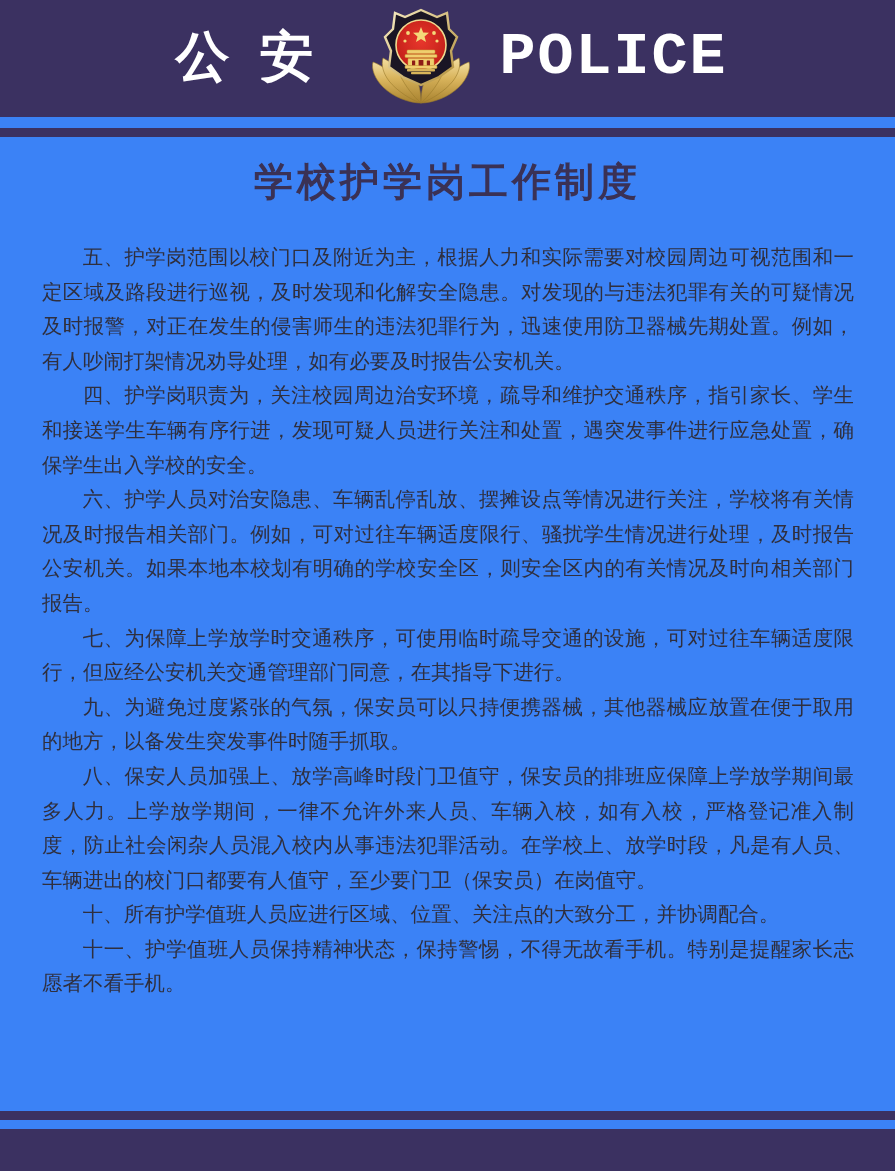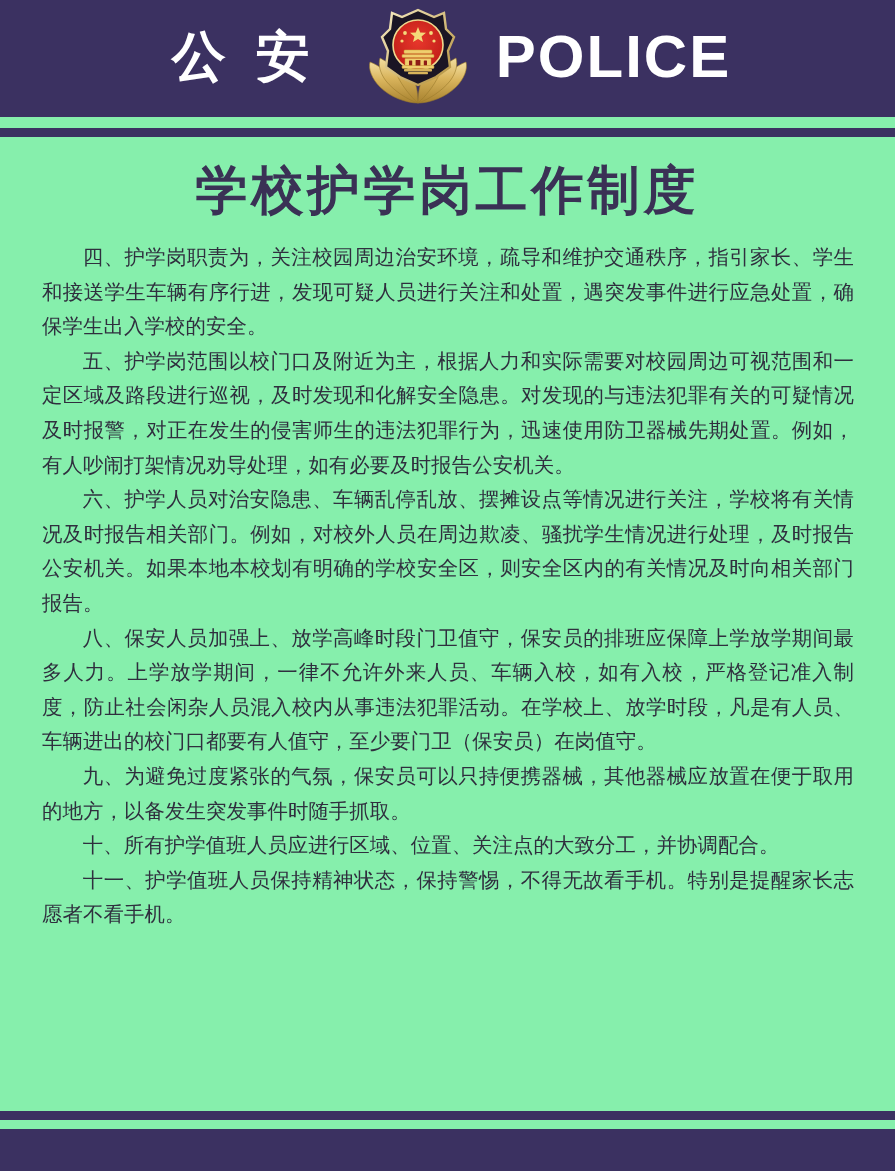--- a/index.html
+++ b/index.html
@@ -7,21 +7,21 @@
     padding: 0;
     background: #ffffff;
   }
   body {
     font-family: "DejaVu Sans", "Liberation Sans", sans-serif;
   }
   .poster {
     position: relative;
     width: 895px;
     height: 1171px;
-    background: #86efac;
+    background: #3b82f6;
     overflow: hidden;
     box-sizing: border-box;
   }
 
   
   .header-band {
     position: absolute;
     left: 0;
     top: 0;
     width: 895px;
@@ -43,21 +43,21 @@
     font-family: "DejaVu Sans", "Liberation Sans", sans-serif;
     font-size: 54px;
     font-weight: bold;
     letter-spacing: 30px;
     padding-left: 8px;
     line-height: 1;
     white-space: nowrap;
   }
   .police-word {
     color: #ffffff;
-    font-family: Liberation Sans, sans-serif;
+    font-family: Liberation Mono, monospace;
     font-size: 60px;
     font-weight: bold;
     letter-spacing: 2px;
     line-height: 1;
     white-space: nowrap;
   }
 
   
   .emblem {
     position: relative;
@@ -95,21 +95,21 @@
 
   
   .doc-title {
     position: absolute;
     left: 0;
     top: 158px;
     width: 895px;
     text-align: center;
     color: #3a3155;
     font-family: "DejaVu Sans", "Liberation Sans", sans-serif;
-    font-size: 52px;
+    font-size: 39px;
     font-weight: bold;
     letter-spacing: 4px;
     line-height: 1.25;
   }
 
   
   .body-text {
     position: absolute;
     left: 42px;
     top: 240px;
@@ -200,25 +200,26 @@
 
       <div class="police-word">POLICE</div>
     </div>
   </div>
 
   <div class="rule-top"></div>
 
   <div class="doc-title">学校护学岗工作制度</div>
 
   <div class="body-text">
+    <p>五、护学岗范围以校门口及附近为主，根据人力和实际需要对校园周边可视范围和一定区域及路段进行巡视，及时发现和化解安全隐患。对发现的与违法犯罪有关的可疑情况及时报警，对正在发生的侵害师生的违法犯罪行为，迅速使用防卫器械先期处置。例如，有人吵闹打架情况劝导处理，如有必要及时报告公安机关。</p>
     <p>四、护学岗职责为，关注校园周边治安环境，疏导和维护交通秩序，指引家长、学生和接送学生车辆有序行进，发现可疑人员进行关注和处置，遇突发事件进行应急处置，确保学生出入学校的安全。</p>
-    <p>五、护学岗范围以校门口及附近为主，根据人力和实际需要对校园周边可视范围和一定区域及路段进行巡视，及时发现和化解安全隐患。对发现的与违法犯罪有关的可疑情况及时报警，对正在发生的侵害师生的违法犯罪行为，迅速使用防卫器械先期处置。例如，有人吵闹打架情况劝导处理，如有必要及时报告公安机关。</p>
-    <p>六、护学人员对治安隐患、车辆乱停乱放、摆摊设点等情况进行关注，学校将有关情况及时报告相关部门。例如，对校外人员在周边欺凌、骚扰学生情况进行处理，及时报告公安机关。如果本地本校划有明确的学校安全区，则安全区内的有关情况及时向相关部门报告。</p>
+    <p>六、护学人员对治安隐患、车辆乱停乱放、摆摊设点等情况进行关注，学校将有关情况及时报告相关部门。例如，可对过往车辆适度限行、骚扰学生情况进行处理，及时报告公安机关。如果本地本校划有明确的学校安全区，则安全区内的有关情况及时向相关部门报告。</p>
+    <p>七、为保障上学放学时交通秩序，可使用临时疏导交通的设施，可对过往车辆适度限行，但应经公安机关交通管理部门同意，在其指导下进行。</p>
+    <p>九、为避免过度紧张的气氛，保安员可以只持便携器械，其他器械应放置在便于取用的地方，以备发生突发事件时随手抓取。</p>
     <p>八、保安人员加强上、放学高峰时段门卫值守，保安员的排班应保障上学放学期间最多人力。上学放学期间，一律不允许外来人员、车辆入校，如有入校，严格登记准入制度，防止社会闲杂人员混入校内从事违法犯罪活动。在学校上、放学时段，凡是有人员、车辆进出的校门口都要有人值守，至少要门卫（保安员）在岗值守。</p>
-    <p>九、为避免过度紧张的气氛，保安员可以只持便携器械，其他器械应放置在便于取用的地方，以备发生突发事件时随手抓取。</p>
     <p>十、所有护学值班人员应进行区域、位置、关注点的大致分工，并协调配合。</p>
     <p>十一、护学值班人员保持精神状态，保持警惕，不得无故看手机。特别是提醒家长志愿者不看手机。</p>
 
   </div>
 
   <div class="rule-bottom"></div>
   <div class="footer-band"></div>
 
 </div>
 

